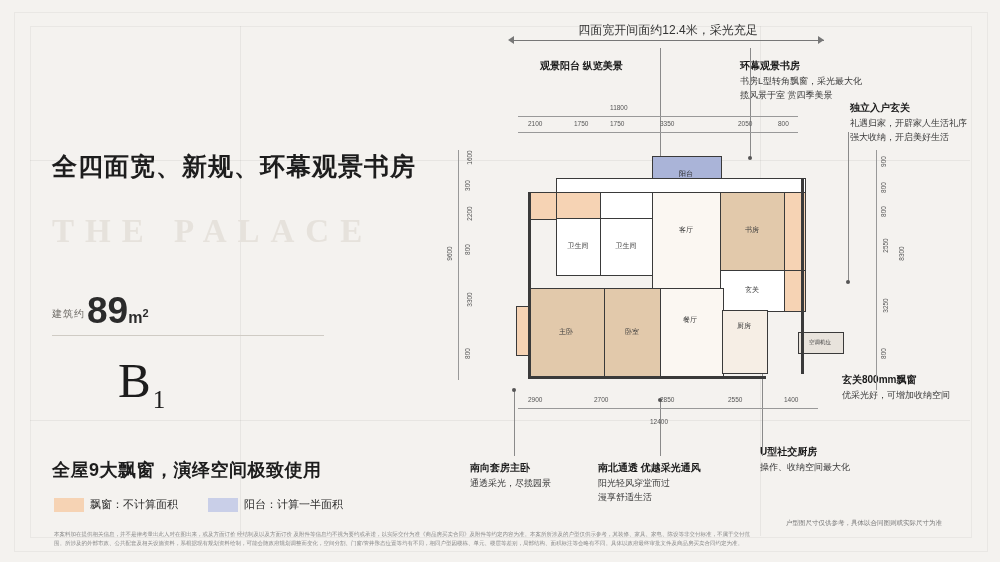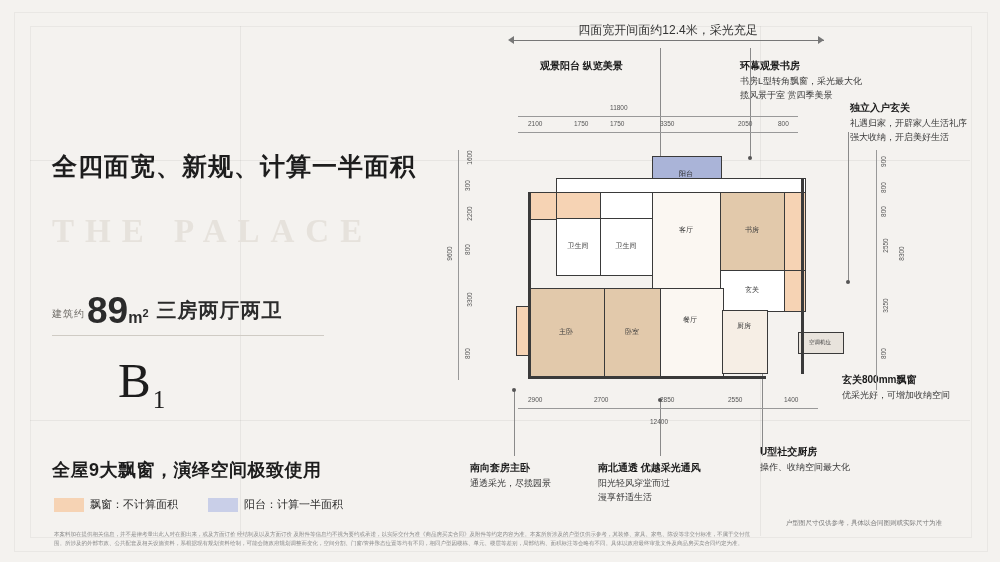--- a/index.html
+++ b/index.html
@@ -77,27 +77,26 @@
 <body>
 
 <div class="bg-panel bg1"></div>
 <div class="bg-panel bg2"></div>
 <div class="bg-line" style="left:30px;top:160px;width:940px;height:1px;"></div>
 <div class="bg-line" style="left:30px;top:420px;width:940px;height:1px;"></div>
 <div class="bg-line" style="left:240px;top:26px;width:1px;height:510px;"></div>
 <div class="bg-line" style="left:760px;top:26px;width:1px;height:510px;"></div>
 
 <div class="left-col">
-  <div class="headline">全四面宽、新规、计算一半面积</div>
+  <div class="headline">全四面宽、新规、环幕观景书房</div>
   <div class="watermark">THE PALACE</div>
   <div class="area-row">
     <span class="area-pre">建筑约</span>
     <span class="area-num">89</span>
     <span class="area-sup">m<sup style="font-size:11px;">2</sup></span>
-    <span class="area-txt">三房两厅两卫</span>
   </div>
   <div class="bcode"><span>B</span><sub>1</sub></div>
 </div>
 
 <div class="sub-headline">全屋9大飘窗，演绎空间极致使用</div>
 
 <div class="legend">
   <div class="legend-item">
     <span class="sw" style="background:#f6d3b4;"></span>
     <span>飘窗：不计算面积</span>

